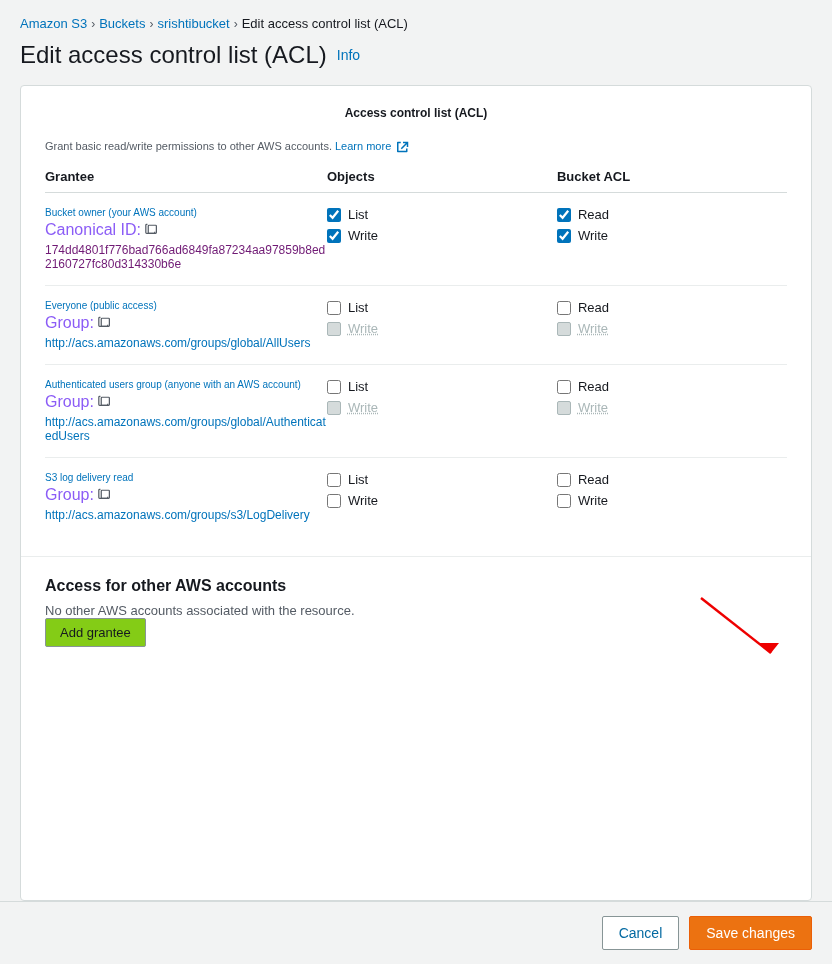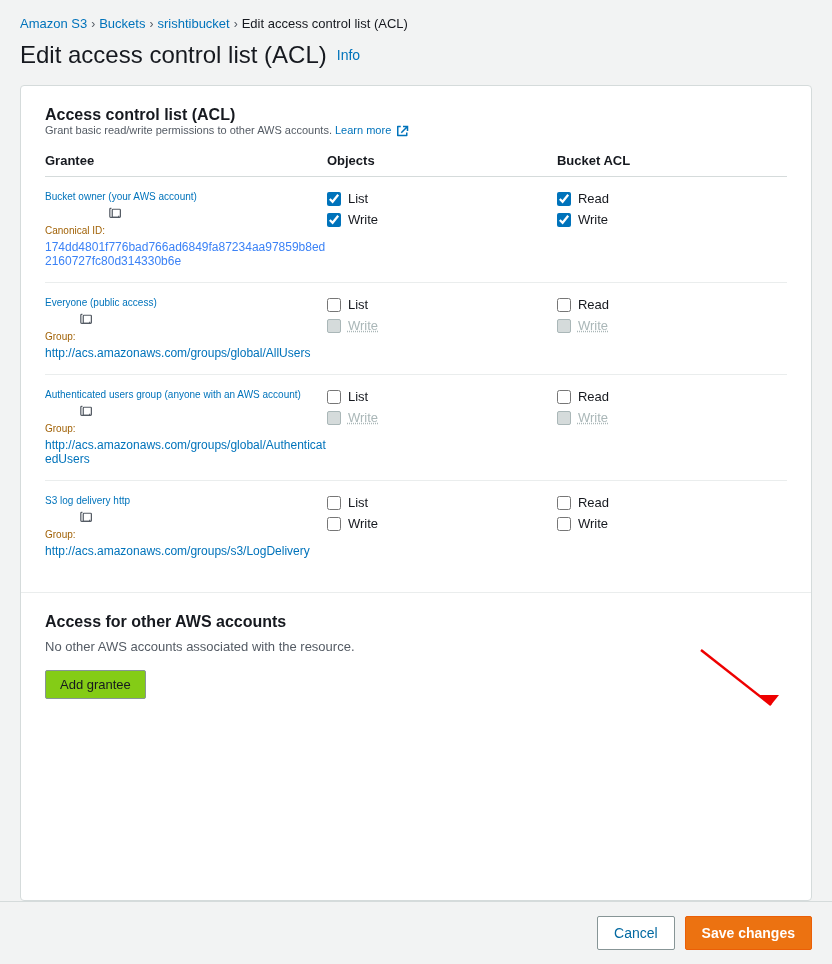--- a/index.html
+++ b/index.html
@@ -74,24 +74,25 @@
 
     .card-section {
       padding: 20px 24px;
       border-bottom: 1px solid #eaeded;
     }
     .card-section:last-child {
       border-bottom: none;
     }
 
     .card-title {
-      font-size: 16px;
+      font-size: 12px;
       font-weight: 700;
       color: #16191f;
-      margin-bottom: 0;
+      margin-bottom: 20px;
+      text-align: center;
     }
     .card-subtitle {
       font-size: 11px;
       color: #545b64;
     }
     .card-subtitle a {
       color: #0073bb;
       text-decoration: none;
     }
 
@@ -131,35 +132,34 @@
     }
     .grantee-id-row {
       display: flex;
       align-items: flex-start;
       gap: 4px;
       font-size: 12px;
       color: #545b64;
       flex-wrap: wrap;
     }
     .grantee-id-label {
-      color: #a16207;
-      font-size: 10px;
+      color: #8b5cf6;
+      font-size: 16px;
       white-space: nowrap;
-      margin-top: 20px;
     }
     .copy-icon {
       display: inline-flex;
       align-items: center;
       color: #545b64;
       cursor: pointer;
       flex-shrink: 0;
       margin-top: 1px;
     }
     .grantee-id-value {
-      color: #3b82f6;
+      color: #701a75;
       font-size: 12px;
       word-break: break-all;
     }
     .group-url {
       color: #0073bb;
       font-size: 12px;
       word-break: break-all;
     }
 
     .checkbox-row {
@@ -197,21 +197,21 @@
 
     
     .section-title {
       font-size: 16px;
       font-weight: 700;
       margin-bottom: 8px;
     }
     .section-empty-text {
       font-size: 13px;
       color: #545b64;
-      margin-bottom: 16px;
+      margin-bottom: 0;
     }
     .add-grantee-btn {
       background: #84cc16;
       border: 1px solid #879596;
       border-radius: 2px;
       padding: 6px 14px;
       font-size: 13px;
       color: #16191f;
       cursor: pointer;
       font-weight: 400;
@@ -238,21 +238,21 @@
       cursor: pointer;
     }
     .save-btn {
       background: #ec7211;
       border: 1px solid #eb5f07;
       border-radius: 2px;
       padding: 8px 16px;
       font-size: 14px;
       color: #fff;
       cursor: pointer;
-      font-weight: 700;
+      font-weight: 400;
     }
 
     .external-icon {
       display: inline-block;
       width: 12px;
       height: 12px;
       margin-left: 3px;
       vertical-align: middle;
     }
   </style>
@@ -400,21 +400,21 @@
                   <span class="checkbox-label">Read</span>
                 </div>
                 <div class="checkbox-row">
                   <span class="checkbox-disabled"></span>
                   <span class="checkbox-label-disabled">Write</span>
                 </div>
               </td>
             </tr>
             <tr>
               <td>
-                <div class="grantee-name">S3 log delivery http</div>
+                <div class="grantee-name">S3 log delivery read</div>
                 <div class="grantee-id-row">
                   <span class="grantee-id-label">Group:</span>
                   <span class="copy-icon">
                     <svg width="13" height="13" viewBox="0 0 16 16" fill="#545b64">
                       <rect x="4" y="4" width="10" height="10" rx="1" ry="1" fill="none" stroke="#545b64" stroke-width="1.5"></rect>
                       <path d="M3 3H2a1 1 0 0 0-1 1v9a1 1 0 0 0 1 1h9a1 1 0 0 0 1-1v-1" fill="none" stroke="#545b64" stroke-width="1.5"></path>
                     </svg>
                   </span>
                   <span class="group-url">http://acs.amazonaws.com/groups/s3/LogDelivery</span>
                 </div>

